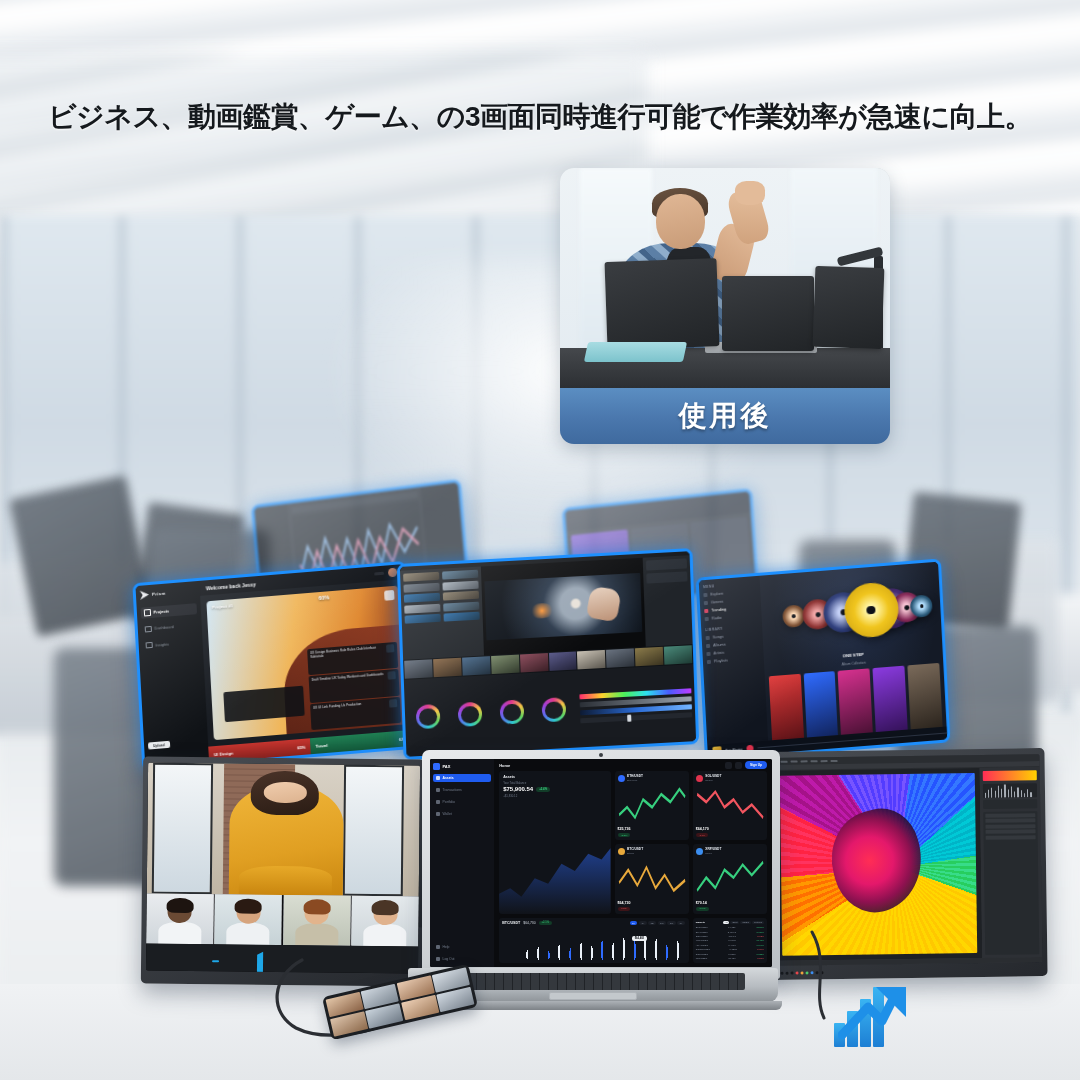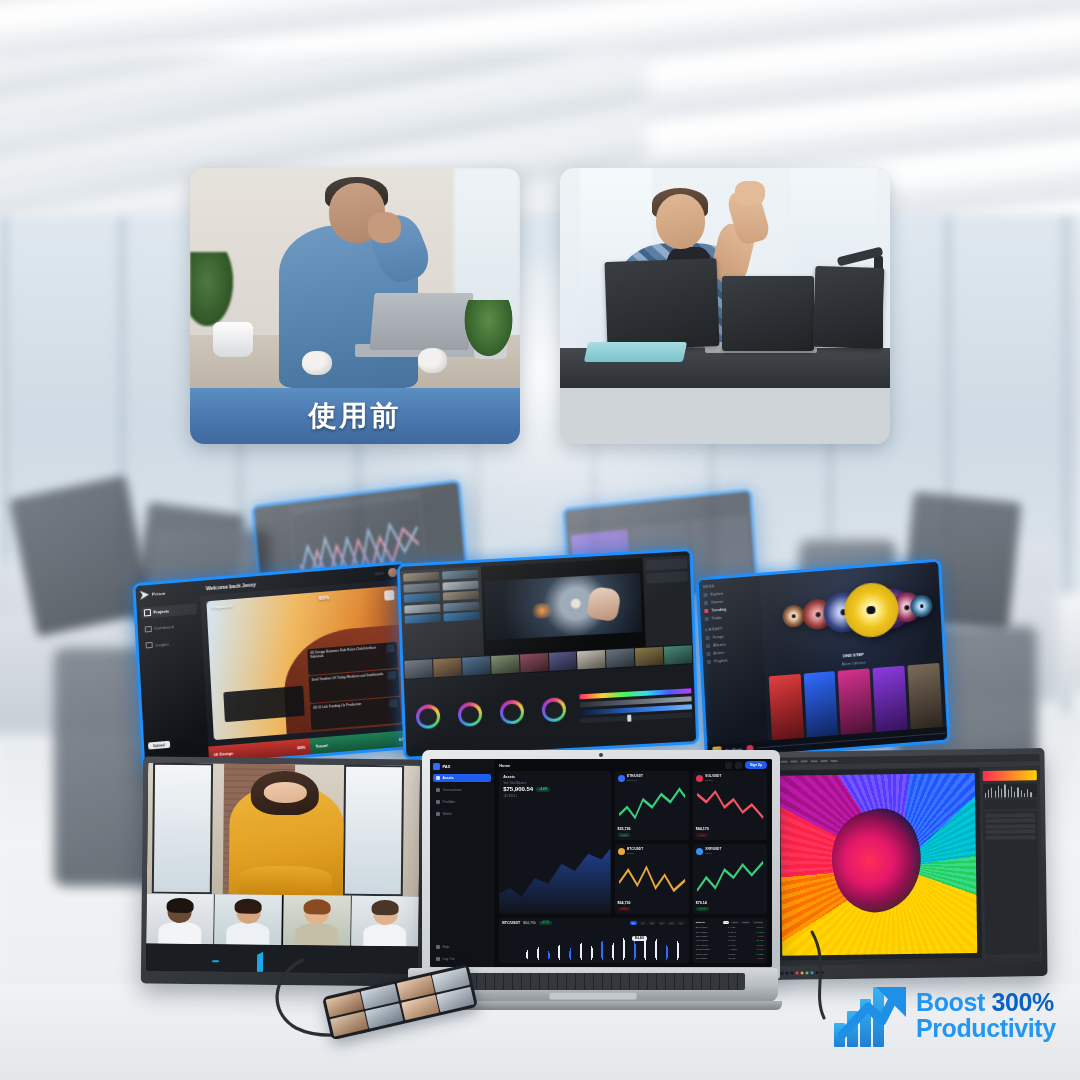--- a/index.html
+++ b/index.html
@@ -464,44 +464,24 @@
     <div class="bg-partition" style="right:2%;top:50%;width:22%;height:15%;"></div>
     <div class="bg-mon" style="left:2%;top:45%;width:11%;height:13%;transform:rotate(-12deg);"></div>
     <div class="bg-mon" style="left:13%;top:47%;width:9%;height:11%;transform:rotate(8deg);"></div>
     <div class="bg-mon" style="right:6%;top:46%;width:10%;height:12%;transform:rotate(6deg);"></div>
     <div class="bg-chair" style="left:5%;top:60%;width:14%;height:22%;"></div>
     <div class="bg-chair" style="left:14%;top:49%;width:11%;height:16%;"></div>
     <div class="bg-chair" style="right:4%;top:58%;width:13%;height:20%;"></div>
     <div class="bg-chair" style="right:17%;top:50%;width:9%;height:13%;"></div>
   </div>
 
+  <div class="subhead">ビジネス、動画鑑賞、ゲーム、の3画面同時進行可能で作業効率が急速に向上。</div>
 
   <div class="compare">
 
-    <div class="card before">
-      <div class="photo">
-        <div class="ph-b-wall"></div>
-        <div class="ph-b-win"></div>
-        <div class="ph-b-desk"></div>
-        <div class="ph-b-plantL"></div>
-        <div class="ph-b-body"></div>
-        <div class="ph-b-hair"></div>
-        <div class="ph-b-head"></div>
-        <div class="ph-b-arm"></div>
-        <div class="ph-b-hand"></div>
-        <div class="ph-b-lapbase"></div>
-        <div class="ph-b-lap"></div>
-        <div class="ph-b-cup"></div>
-        <div class="ph-b-paper" style="left:34%;bottom:6%;"></div>
-        <div class="ph-b-paper" style="right:22%;bottom:7%;"></div>
-        <div class="ph-b-pot"></div>
-        <div class="ph-b-plantR"></div>
-      </div>
-      <div class="caption cap-before">使用前</div>
-    </div>
 
     <div class="card after">
       <div class="photo">
         <div class="ph-a-wall"></div>
         <div class="ph-a-winL"></div>
         <div class="ph-a-winR"></div>
         <div class="ph-a-body"></div>
         <div class="ph-a-tee"></div>
         <div class="ph-a-hair"></div>
         <div class="ph-a-head"></div>
@@ -510,20 +490,21 @@
         <div class="ph-a-fist"></div>
         <div class="ph-a-lamp"></div>
         <div class="ph-a-lampArm"></div>
         <div class="ph-a-desk"></div>
         <div class="ph-a-lapbase"></div>
         <div class="ph-a-mon" style="left:14%;bottom:18%;width:34%;height:40%;transform:rotate(-2deg);"></div>
         <div class="ph-a-mon" style="left:49%;bottom:17%;width:28%;height:34%;"></div>
         <div class="ph-a-mon" style="left:77%;bottom:18%;width:21%;height:37%;transform:rotate(2deg);"></div>
         <div class="ph-a-cloth"></div>
       </div>
+      <div class="caption cap-after">使用後</div>
     </div>
   </div>
 
   <div class="float fl-far1">
     <div class="an">
       <div class="an-s"></div>
       <div class="an-m">
         <div class="an-bar"></div>
         <div class="an-chart">
           <svg width="100%" height="100%" viewBox="0 0 140 60" preserveAspectRatio="none">
@@ -1141,19 +1122,15 @@
     <div class="boost-chart">
       <span class="bar" style="left:2px;height:24px;"></span>
       <span class="bar" style="left:15px;height:36px;"></span>
       <span class="bar" style="left:28px;height:48px;"></span>
       <span class="bar" style="left:41px;height:60px;"></span>
       <svg class="arrow" viewBox="0 0 70 58">
         <path d="M4,54 L30,26 L44,40 L58,12" fill="none" stroke="#1e90e8" stroke-width="9" stroke-linecap="round" stroke-linejoin="round"></path>
         <path d="M38,6 L68,6 L68,36 Z" fill="#1e90e8"></path>
       </svg>
     </div>
-    <div class="boost-txt">
-      <span class="boost-l1"><span>Boost </span><b>300%</b></span>
-      <span class="boost-l2">Productivity</span>
-    </div>
   </div>
 
 </div>
 
 </body></html>

